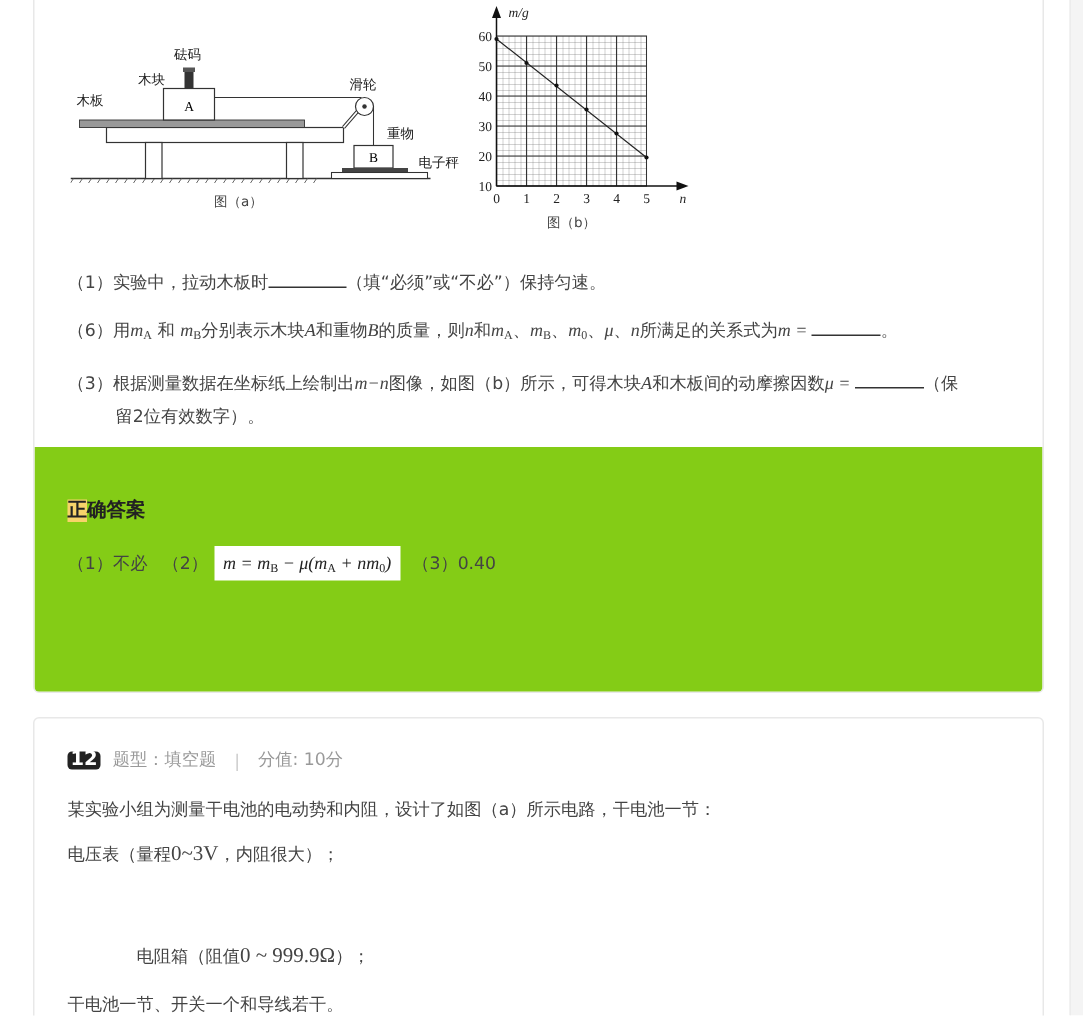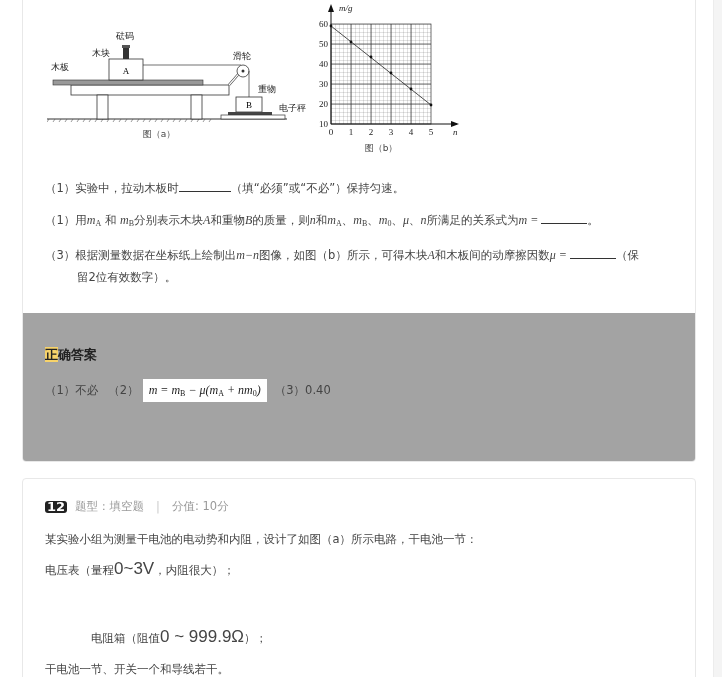--- a/index.html
+++ b/index.html
@@ -17,22 +17,22 @@
     position:absolute; left:22px; top:-10px; width:674px; height:472px;
     background:#fff; border:1px solid #e8e8e8; border-radius:4px;
     box-sizing:border-box; overflow:hidden;
   }
   .card2 {
     position:absolute; left:22px; top:478px; width:674px; height:220px;
     background:#fff; border:1px solid #e8e8e8; border-radius:4px;
     box-sizing:border-box; overflow:hidden;
   }
   .answer-panel {
-    position:absolute; left:0; top:322px; width:672px; height:164px;
-    background:#a3a3a3;
+    position:absolute; left:0; top:307px; width:672px; height:164px;
+    background:#84cc16;
   }
   .fig-a { position:absolute; left:24px; top:10px; width:265px; height:142px; }
   .fig-b { position:absolute; left:286px; top:10px; width:170px; height:160px; }
   .q-line {
     position:absolute; left:22px; font-size:11.5px; color:#444; white-space:nowrap;
     line-height:16px;
   }
   .blank { display:inline-block; border-bottom:1px solid #333; height:12px; vertical-align:baseline; }
   .math { font-family:"Liberation Serif","DejaVu Serif",serif; font-style:italic; font-size:12px;text-align:right; }
   .sub { font-size:8px; font-style:normal; vertical-align:-2px; }
@@ -53,21 +53,21 @@
     display:flex; align-items:center;
   }
   .qnum-badge {
     display:inline-block; background:#222; color:#fff; font-size:13px; font-weight:bold;
     border-radius:3px; padding:0 2px; line-height:12px; margin-right:8px;
   }
   .sep { color:#ccc; margin:0 12px; }
   .body-line {
     position:absolute; left:22px; font-size:11.5px; color:#444; white-space:nowrap; line-height:16px;
   }
-  .serif { font-family:Liberation Sans, sans-serif; font-size:17px; }
+  .serif { font-family:Liberation Serif, serif; font-size:14px; }
 </style>
 </head>
 <body>
 
 <div class="scroll-track"></div>
 
 <div class="card1">
 
   <svg class="fig-a" viewBox="0 0 265 142">
 
@@ -191,21 +191,21 @@
     <text x="30" y="10" font-size="9" font-style="italic" font-family="Liberation Serif, serif" fill="#222">m/g</text>
     <text x="144" y="134" font-size="9" font-style="italic" font-family="Liberation Serif, serif" fill="#222">n</text>
     <text x="72" y="150" font-size="9" text-anchor="middle" fill="#444">图（b）</text>
   </svg>
 
   <div class="q-line" style="top:188px;">
     <span>（1）实验中，拉动木板时</span><span class="blank" style="width:52px;"></span><span>（填“必须”或“不必”）保持匀速。</span>
   </div>
 
   <div class="q-line" style="top:220px;">
-    <span>（1）用</span><span class="math">m<span class="sub">A</span></span>
+    <span>（6）用</span><span class="math">m<span class="sub">A</span></span>
     <span>和</span>
     <span class="math">m<span class="sub">B</span></span><span>分别表示木块</span><span class="math">A</span><span>和重物</span><span class="math">B</span><span>的质量，则</span><span class="math">n</span><span>和</span><span class="math">m<span class="sub">A</span></span>、<span class="math">m<span class="sub">B</span></span>、<span class="math">m<span class="sub">0</span></span>、<span class="math">μ</span>、<span class="math">n</span><span>所满足的关系式为</span><span class="math">m =</span><span class="blank" style="width:46px;margin-left:3px;"></span><span>。</span>
   </div>
 
   <div class="q-line" style="top:255px;">
     <span>（3）根据测量数据在坐标纸上绘制出</span><span class="math">m−n</span><span>图像，如图（b）所示，可得木块</span><span class="math">A</span><span>和木板间的动摩擦因数</span><span class="math">μ =</span><span class="blank" style="width:46px;margin-left:3px;"></span><span>（保</span>
   </div>
   <div class="q-line" style="top:278px;margin-left:32px;">留2位有效数字）。</div>
 
   <div class="answer-panel">

